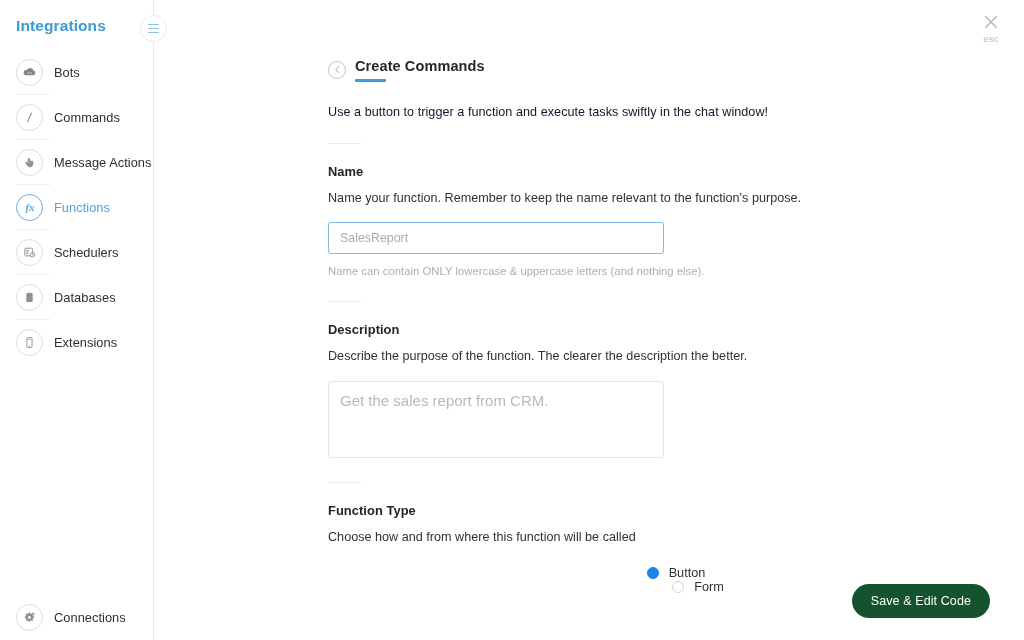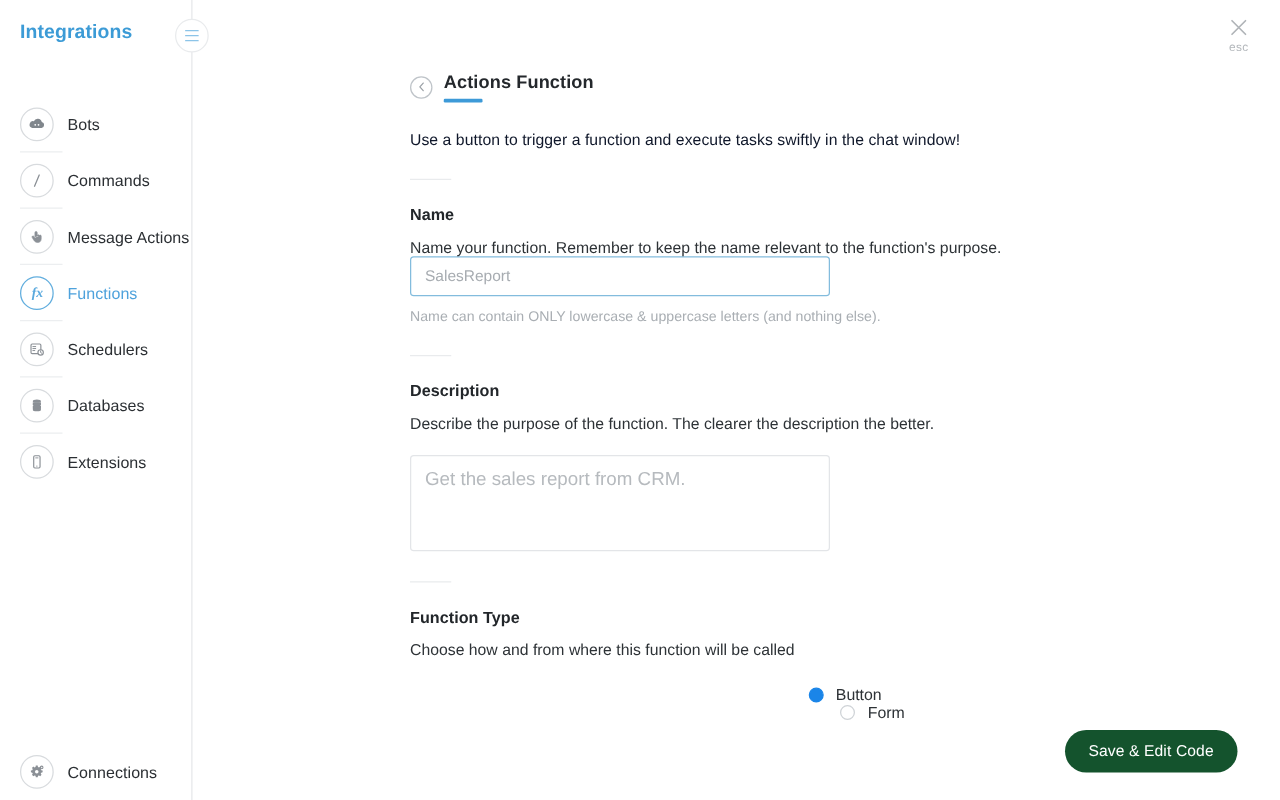--- a/index.html
+++ b/index.html
@@ -19,21 +19,20 @@
   
   .sidebar {
     position: relative;
     width: 154px;
     height: 640px;
     background: #ffffff;
     border-right: 1px solid #e6e8ea;
     flex: 0 0 154px;
     display: flex;
     flex-direction: column;
-    gap: 27px;
   }
   .sidebar-title {
     color: #3c9bd6;
     font-size: 15.5px;
     font-weight: bold;
     letter-spacing: 0.1px;
     padding: 17px 0 0 16px;
     line-height: 18px;
     white-space: nowrap;
   }
@@ -171,20 +170,21 @@
     letter-spacing: 0.05px;
   }
   .section-desc {
     margin-top: 12px;
     font-size: 12.6px;
     color: #2d3236;
     letter-spacing: 0.02px;
   }
   .text-input {
     display: block;
+    margin-top: 17px;
     width: 336px;
     height: 32px;
     border: 1px solid #83bcdd;
     border-radius: 3px;
     padding: 0 11px;
     font-size: 12.4px;
     font-family: "Liberation Sans", sans-serif;
     color: #0c4a6e;
     outline: none;
     background: #fff;
@@ -407,21 +407,21 @@
 
     <div class="content">
 
       <div class="page-head">
         <span class="back-btn">
           <svg width="9" height="9" viewBox="0 0 10 10">
             <path d="M6.2 1.6 3.2 5l3 3.4" stroke="#9aa0a6" stroke-width="1.1" fill="none" stroke-linecap="round" stroke-linejoin="round"></path>
           </svg>
         </span>
         <span class="page-title-wrap">
-          <span class="page-title">Actions Function</span>
+          <span class="page-title">Create Commands</span>
           <span class="title-underline"></span>
         </span>
       </div>
 
       <div class="page-subtitle">Use a button to trigger a function and execute tasks swiftly in the chat window!</div>
 
       <div class="sep"></div>
 
       <section class="section">
         <div class="section-title">Name</div>

